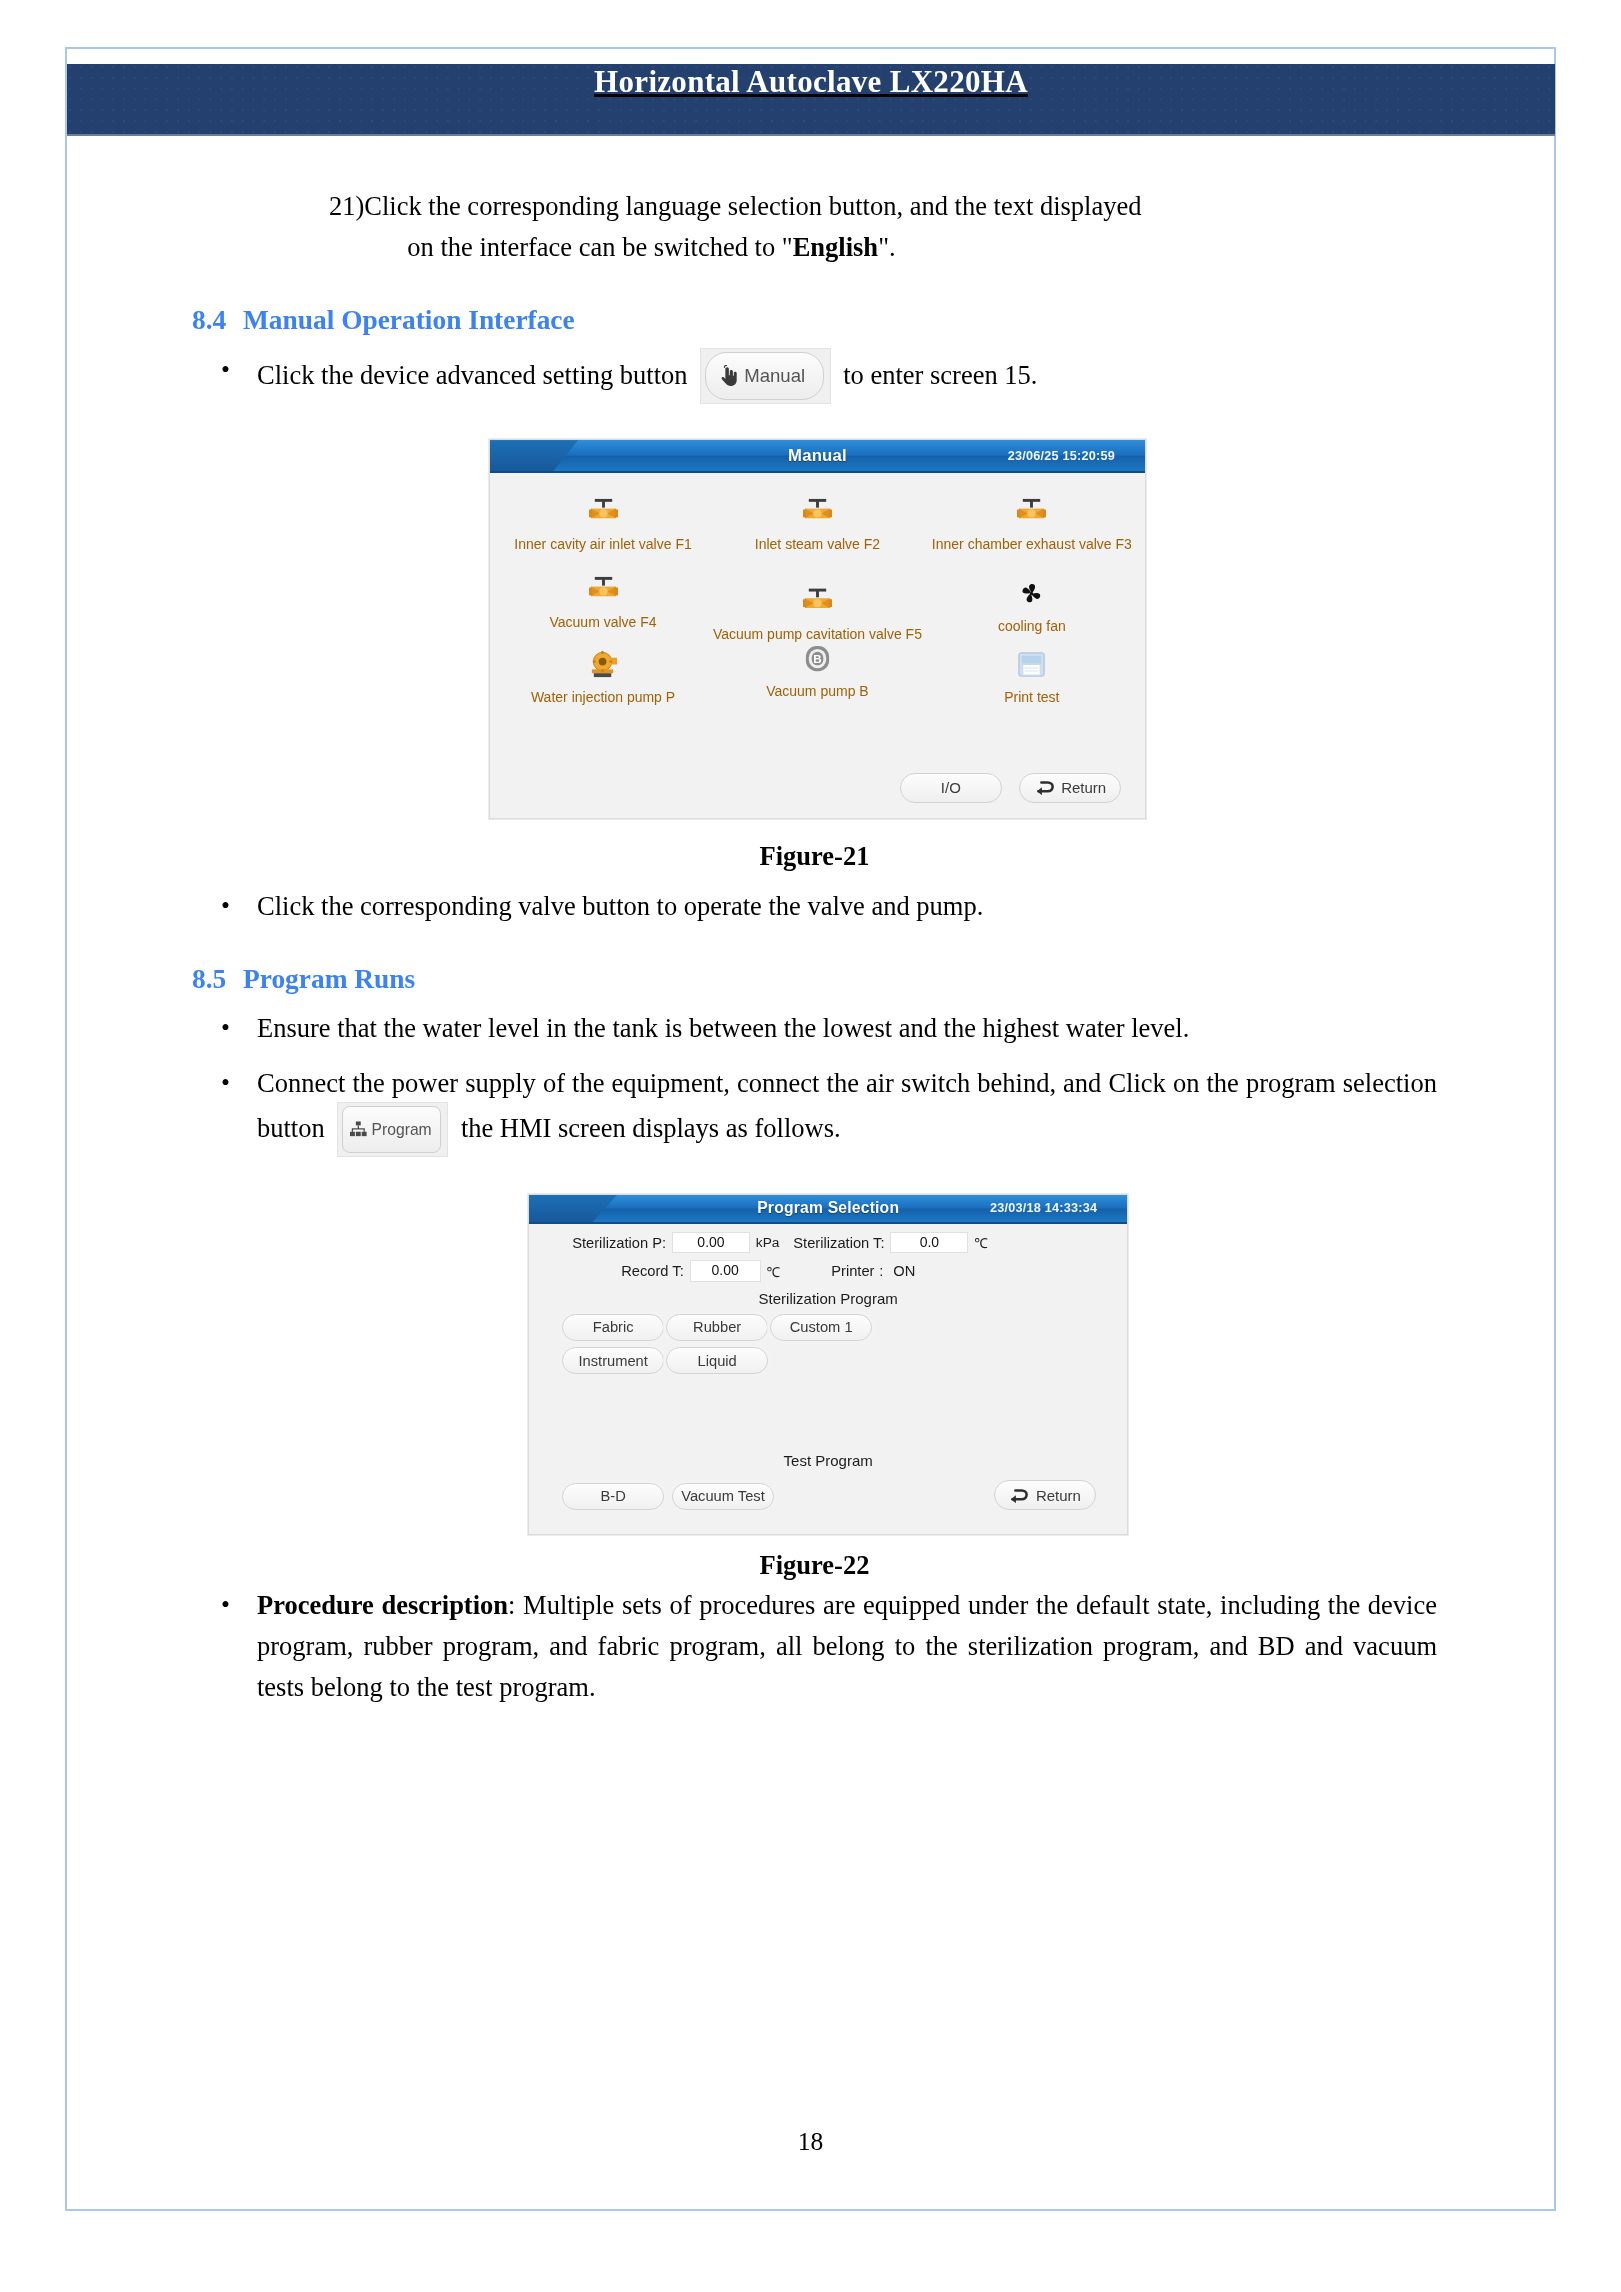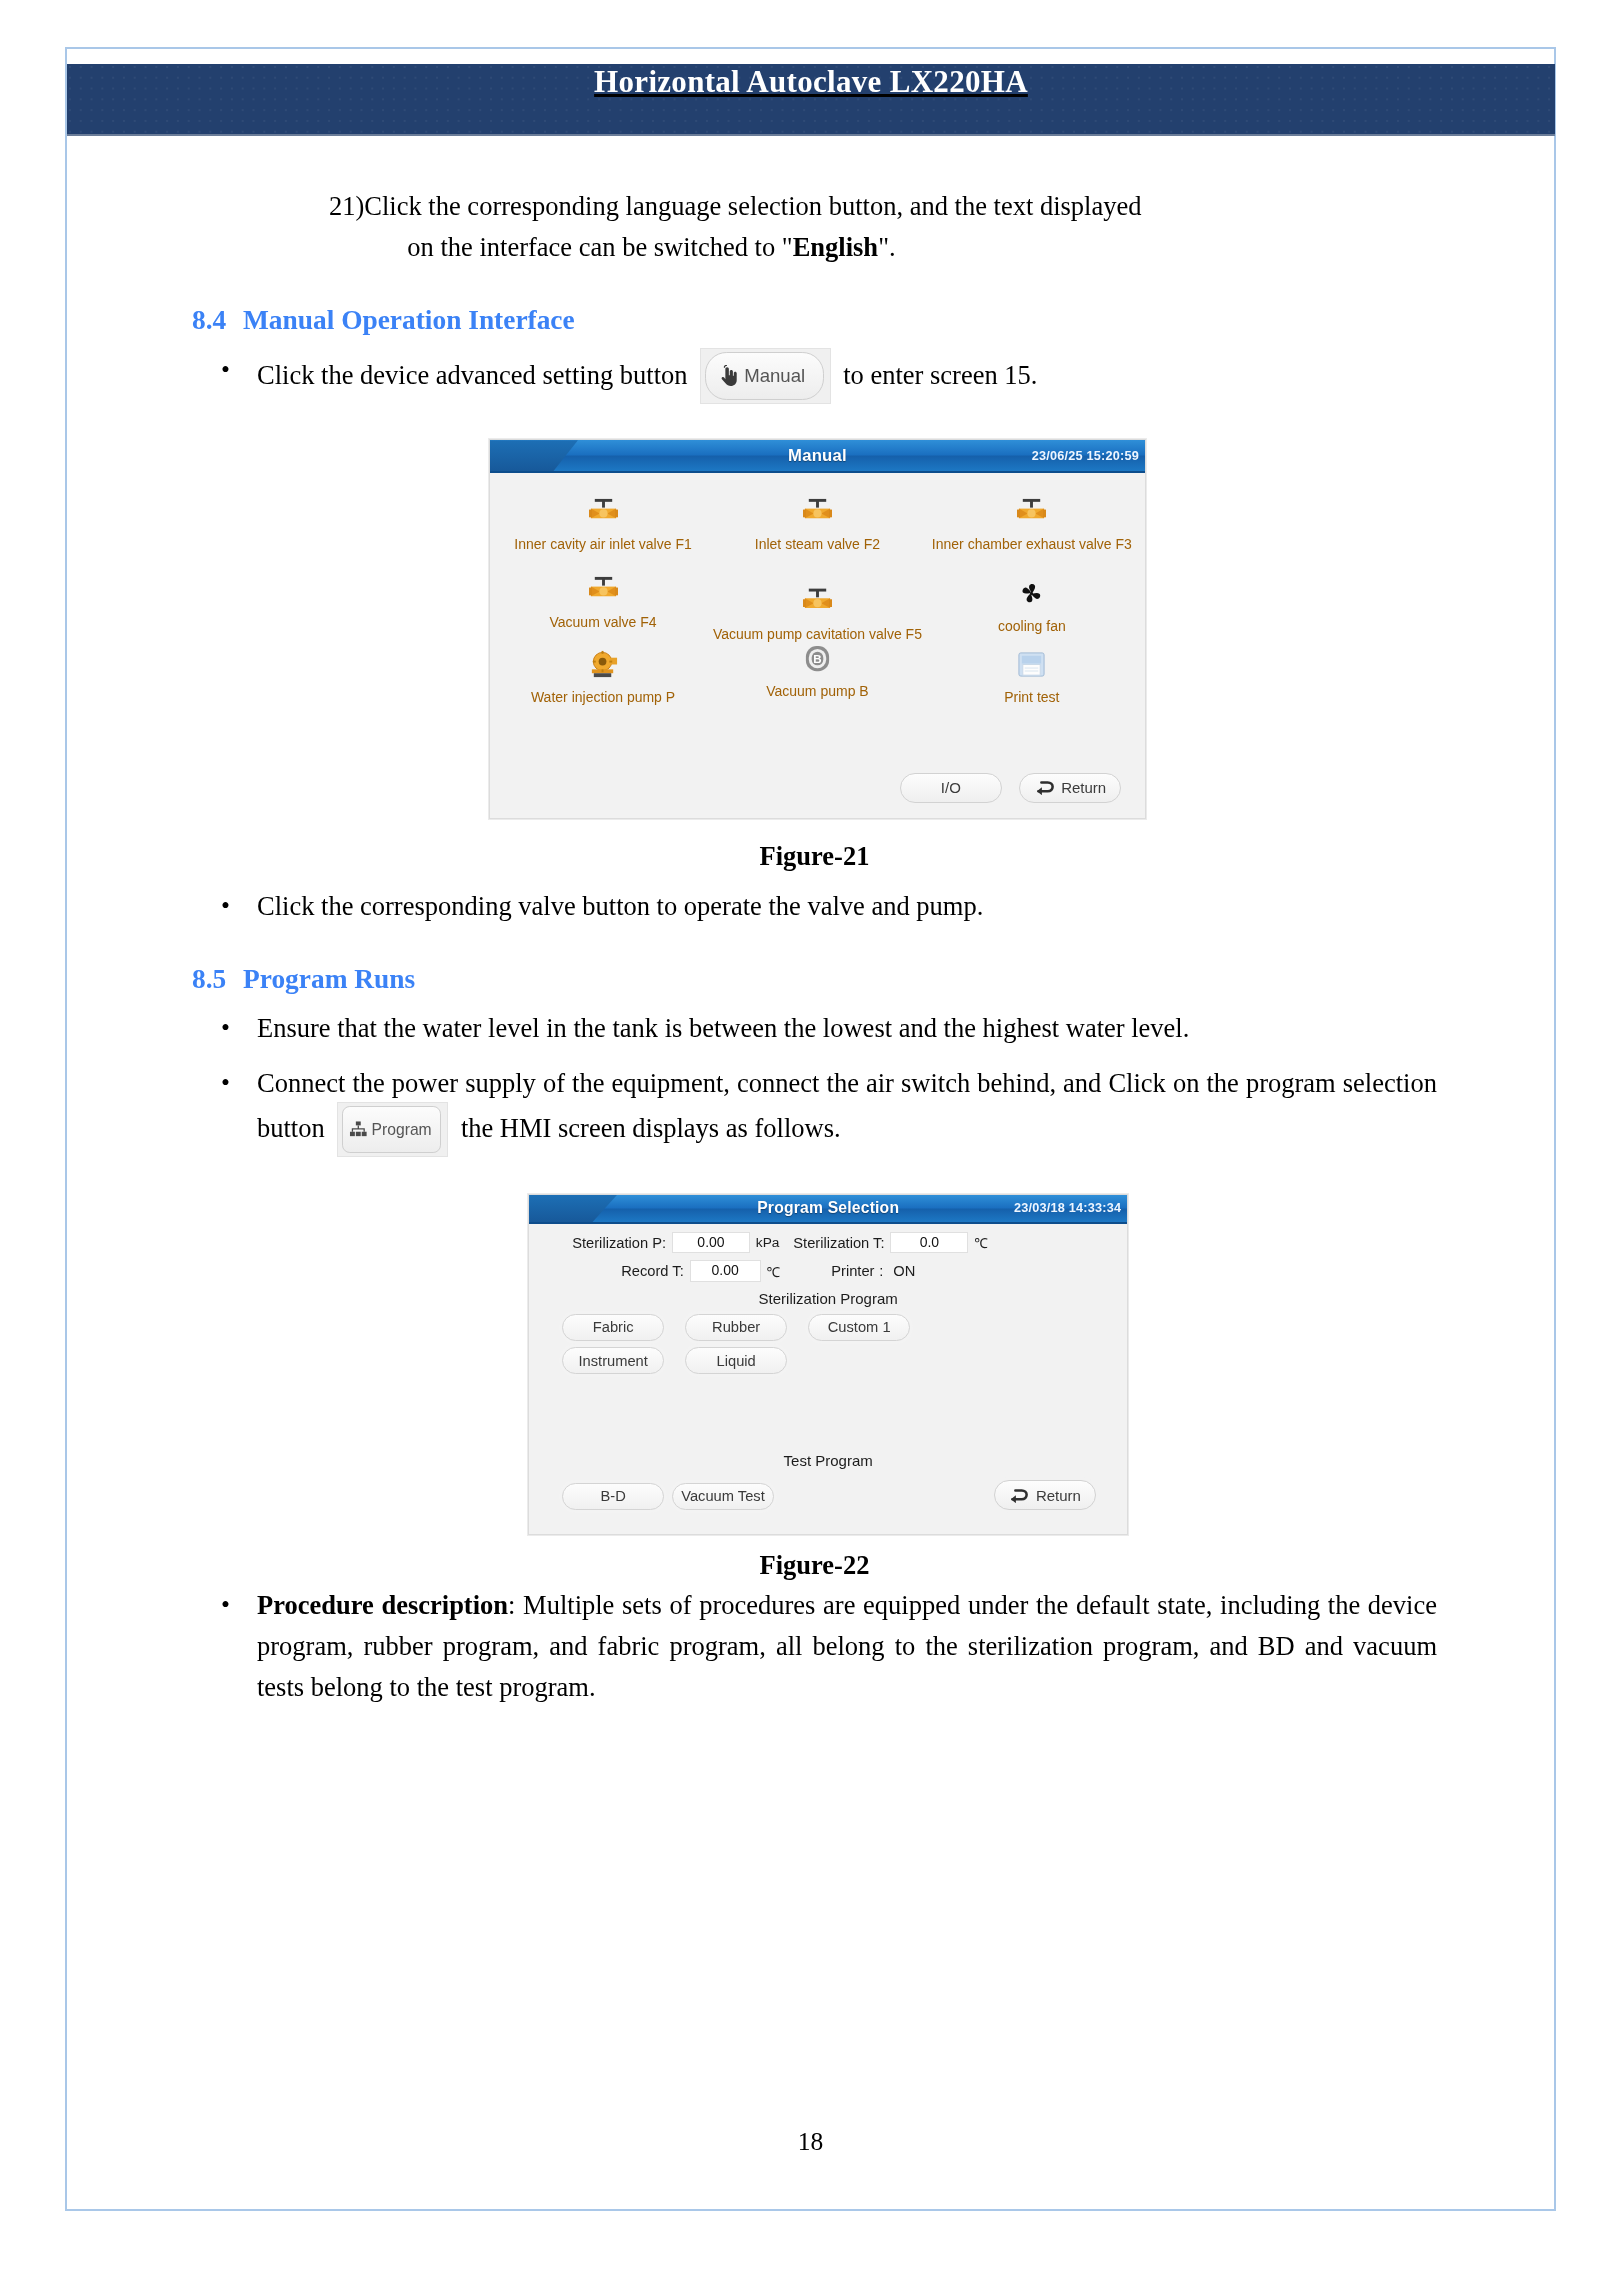--- a/index.html
+++ b/index.html
@@ -209,21 +209,21 @@
     color: #ffffff;
     font-size: 16.7px;
     font-weight: bold;
     letter-spacing: 0.2px;
     text-shadow: 0 1px 1px rgba(0,0,0,0.35);
     z-index: 2;
   }
   .hmi-22 .hmi-title-text { font-size: 15.7px; }
   .hmi-datetime {
     position: absolute;
-    right: 6px;
+    right: 30px;
     color: #eef6ff;
     font-size: 12.7px;
     font-weight: bold;
     z-index: 2;
     letter-spacing: 0.2px;
   }
 
   
   .manual-grid {
     display: grid;
@@ -319,21 +319,21 @@
   .ps-plain { margin: 0 4.9px; font-size:14.7px; }
 
   .ps-group-title {
     text-align: center;
     font-size: 15px;
     color: #1c1c1c;
     margin: 7.8px 0 6.9px 0;
   }
   .ps-btn-row {
     display: flex;
-    gap: 21px;
+    gap: 2px;
     padding-left: 33px;
     margin-bottom: 5.9px;
     align-items: flex-end;
   }
   .ps-btn {
     min-width: 102px;
     height: 27.4px;
     border: 1px solid #d4d4d4;
     border-radius: 15.7px;
     background: linear-gradient(#fdfdfd, #f0f0f0);

